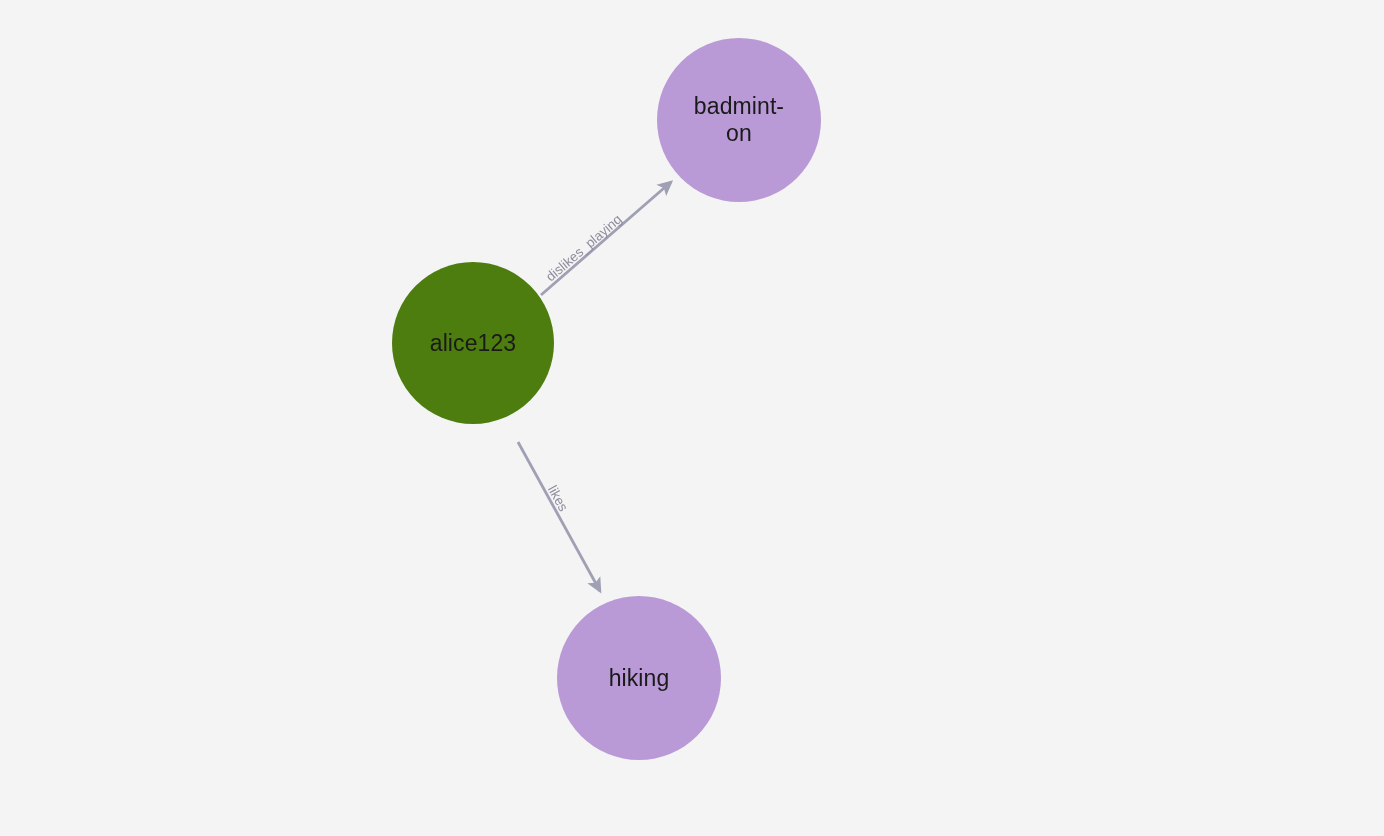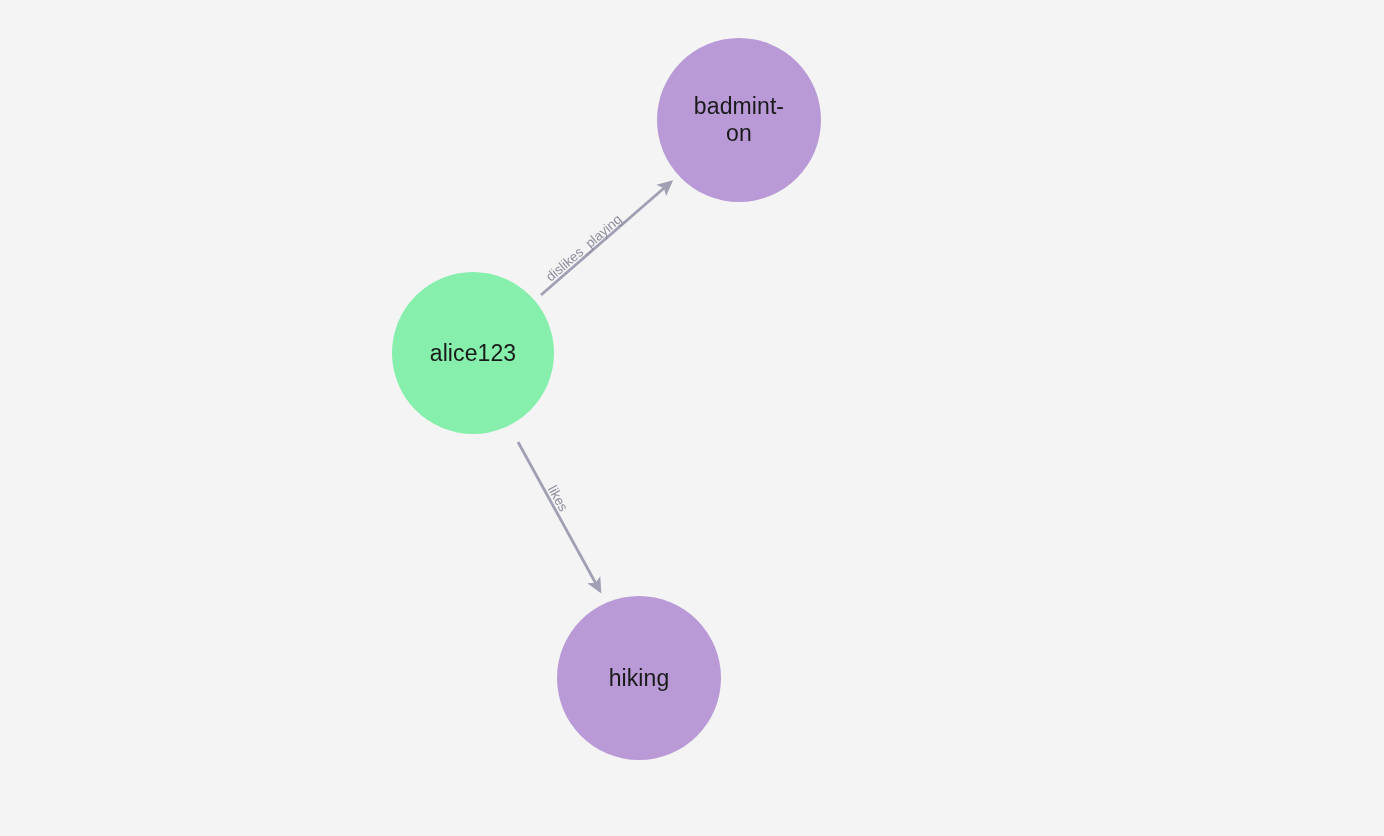--- a/index.html
+++ b/index.html
@@ -75,21 +75,21 @@
       <marker id="arrowhead" markerWidth="6" markerHeight="6" refX="4.6" refY="3" orient="auto" markerUnits="strokeWidth">
         <path d="M0,0.35 L5.6,3 L0,5.65 L1.25,3 Z" fill="#a0a0b5"></path>
       </marker>
     </defs>
 
     <line id="line-0" stroke="#a0a0b5" stroke-width="2.8" stroke-linecap="butt" marker-end="url(#arrowhead)" x1="541" y1="295" x2="671" y2="182"></line>
 
     <line id="line-1" stroke="#a0a0b5" stroke-width="2.8" stroke-linecap="butt" marker-end="url(#arrowhead)" x1="518" y1="442" x2="600" y2="591"></line>
   </svg>
 
-  <div class="graph-node" id="node-0" style="left: 392px; top: 272px; width: 162px; height: 162px; background: #86efac;">
+  <div class="graph-node" id="node-0" style="left: 392px; top: 262px; width: 162px; height: 162px; background: #4d7c0f;">
     <span class="node-label">alice123</span>
   </div>
 
   <div class="graph-node" id="node-2" style="left: 557px; top: 596px; width: 164px; height: 164px; background: rgb(185, 154, 214);">
     <span class="node-label">hiking</span>
   </div>
 
   <div class="graph-node" id="node-1" style="left: 657px; top: 38px; width: 164px; height: 164px; background: rgb(185, 154, 214);">
     <span class="node-label wrapped">badmint-
 on</span>

